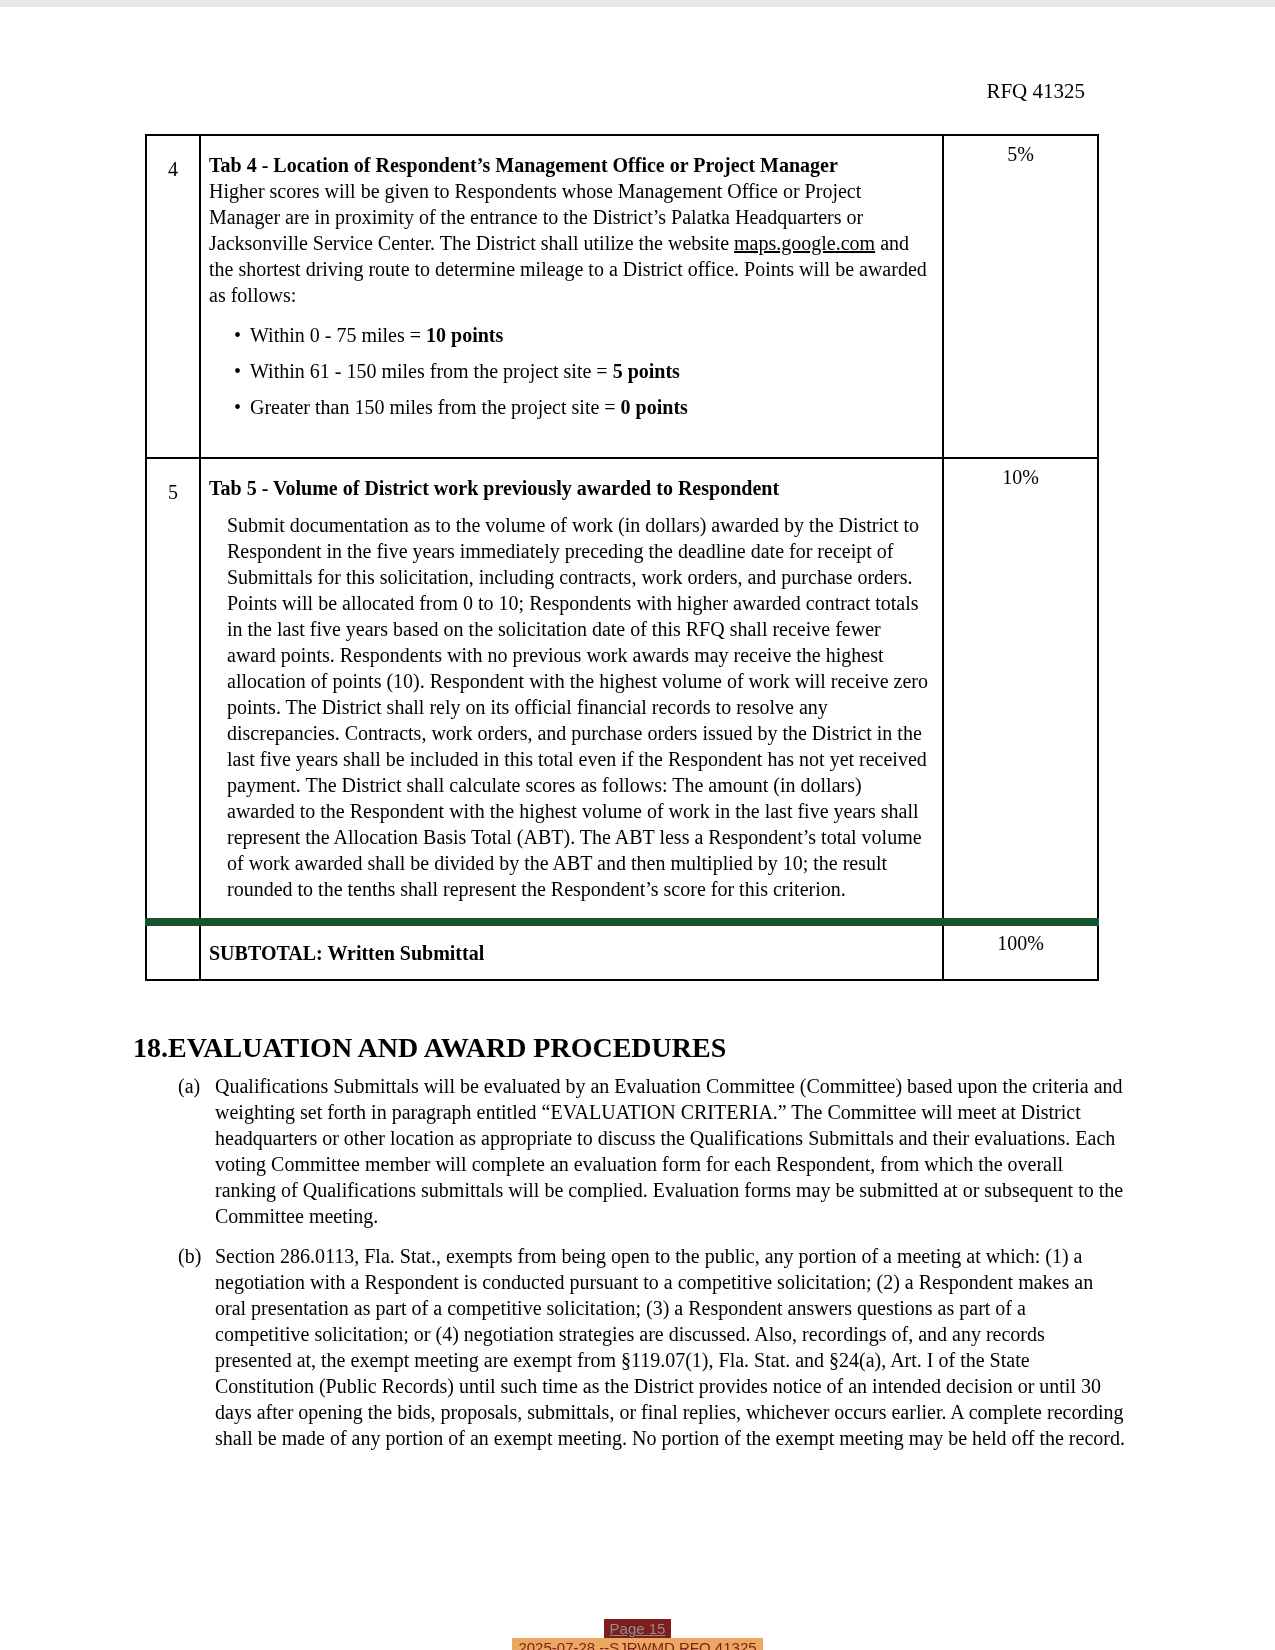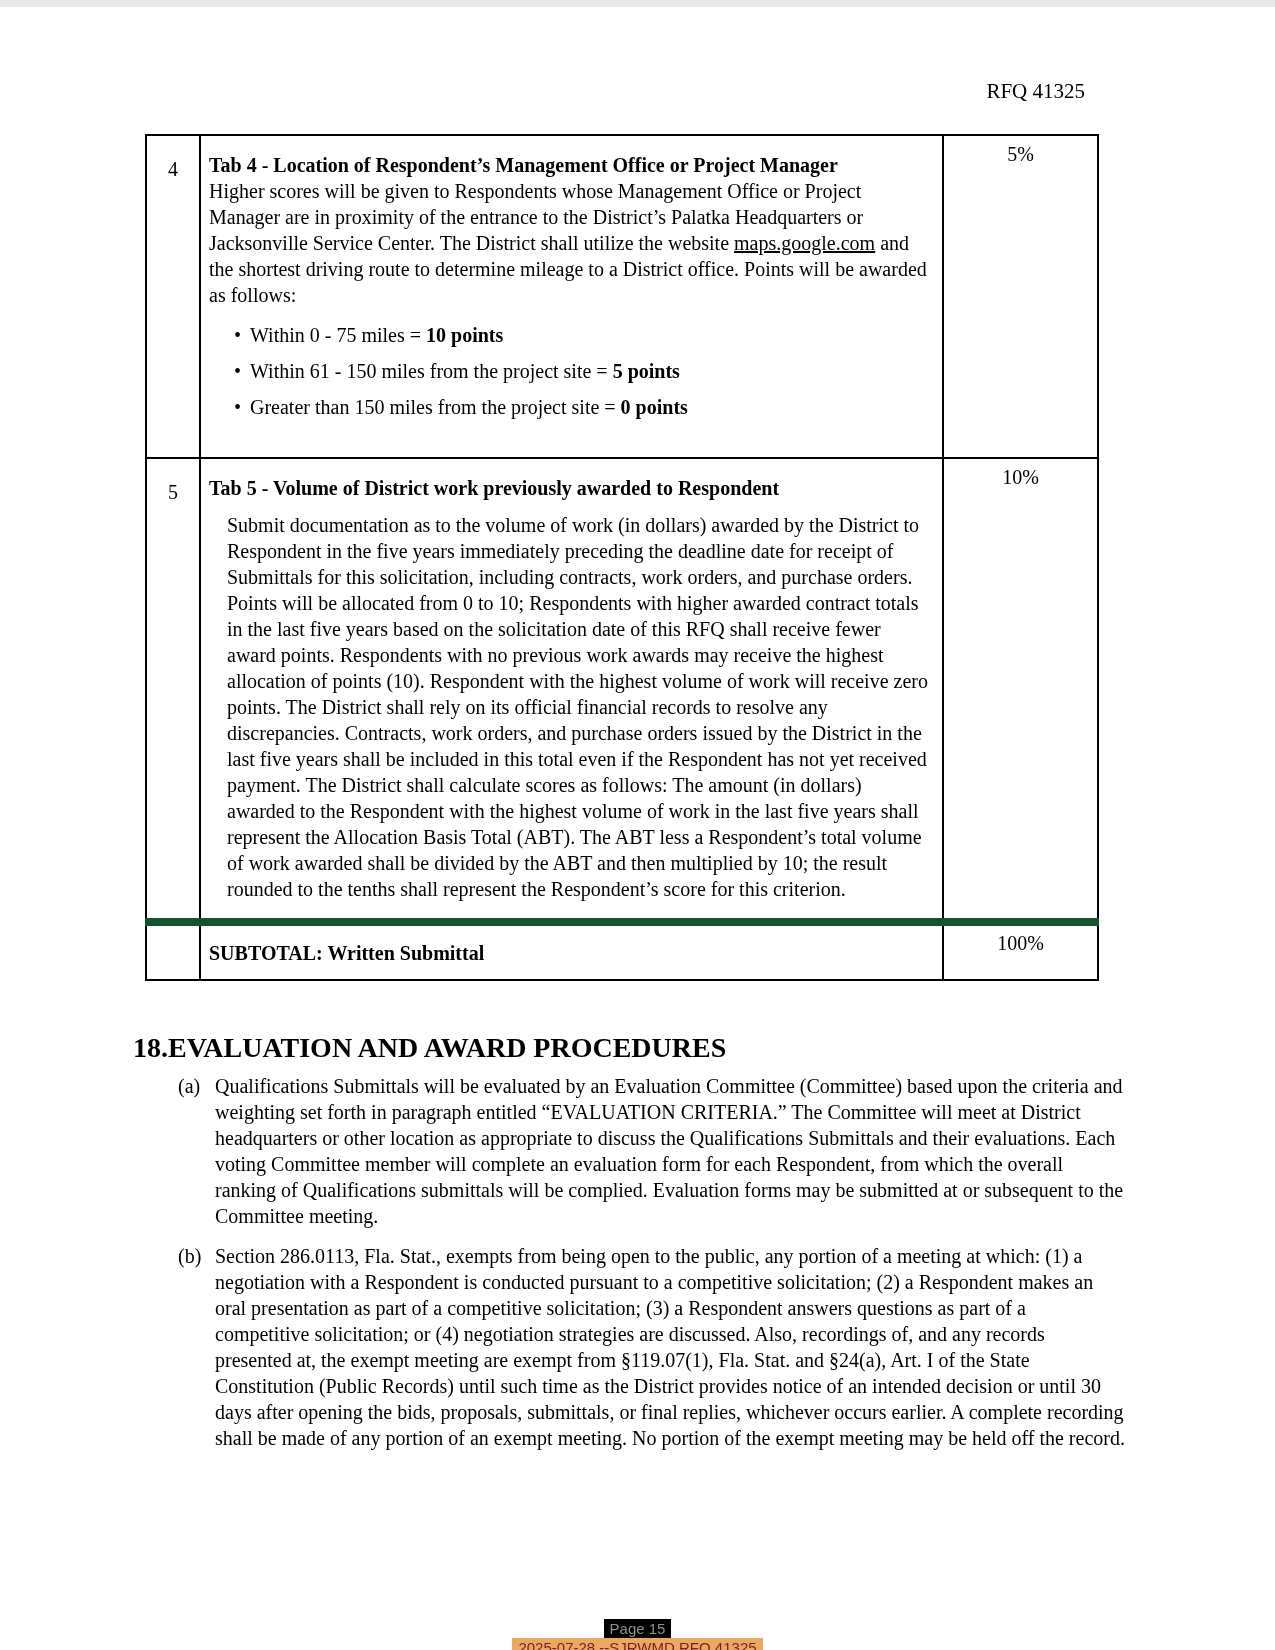--- a/index.html
+++ b/index.html
@@ -151,17 +151,17 @@
       <span class="ptext">Qualifications Submittals will be evaluated by an Evaluation Committee (Committee) based upon the criteria and weighting set forth in paragraph entitled “EVALUATION CRITERIA.” The Committee will meet at District headquarters or other location as appropriate to discuss the Qualifications Submittals and their evaluations. Each voting Committee member will complete an evaluation form for each Respondent, from which the overall ranking of Qualifications submittals will be complied. Evaluation forms may be submitted at or subsequent to the Committee meeting.</span>
     </div>
     <div class="para">
       <span class="marker">(b)</span>
       <span class="ptext">Section 286.0113, Fla. Stat., exempts from being open to the public, any portion of a meeting at which: (1) a negotiation with a Respondent is conducted pursuant to a competitive solicitation; (2) a Respondent makes an oral presentation as part of a competitive solicitation; (3) a Respondent answers questions as part of a competitive solicitation; or (4) negotiation strategies are discussed. Also, recordings of, and any records presented at, the exempt meeting are exempt from §119.07(1), Fla. Stat. and §24(a), Art. I of the State Constitution (Public Records) until such time as the District provides notice of an intended decision or until 30 days after opening the bids, proposals, submittals, or final replies, whichever occurs earlier. A complete recording shall be made of any portion of an exempt meeting. No portion of the exempt meeting may be held off the record.</span>
     </div>
   </div>
 
 
   <div class="stamps">
-    <span class="stamp-line"><span class="stamp" style="background: #000000; color: rgb(142, 142, 142);">Page 15</span></span>
+    <span class="stamp-line"><span class="stamp" style="background: #7f1d1d; color: rgb(142, 142, 142); text-decoration: underline;">Page 15</span></span>
     <span class="stamp-line"><span class="stamp" style="background: rgb(234, 168, 97); color: #7f1d1d;">2025-07-28 --SJRWMD RFQ 41325</span></span>
   </div>
 
 </div>
 
 </body></html>

